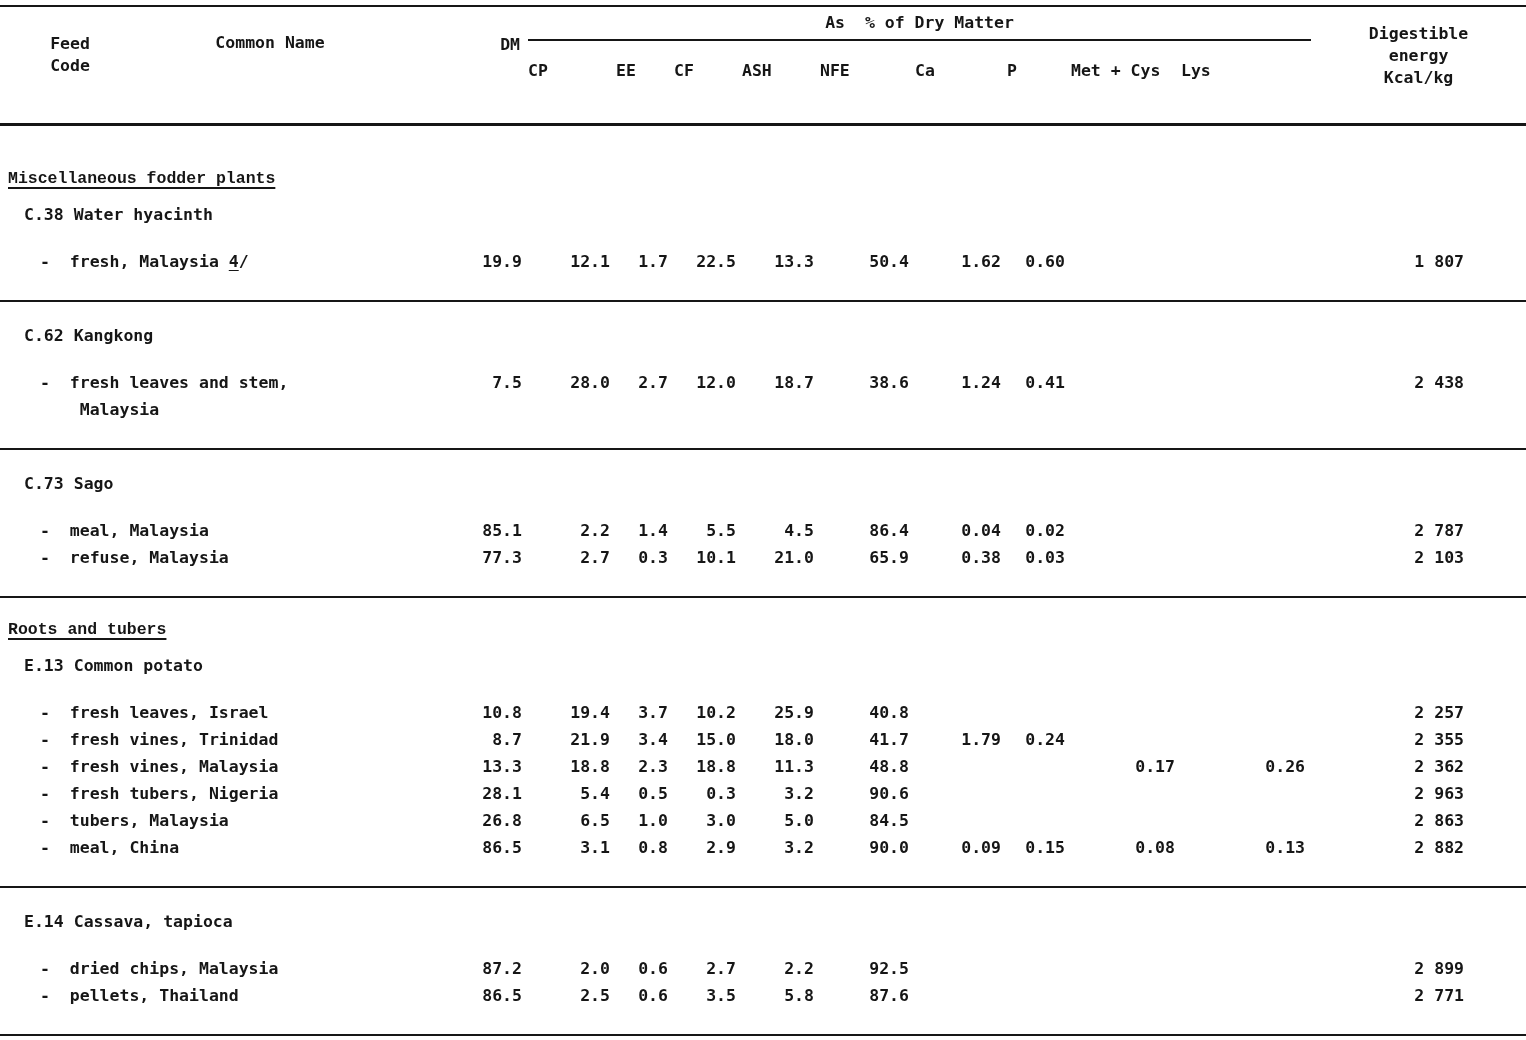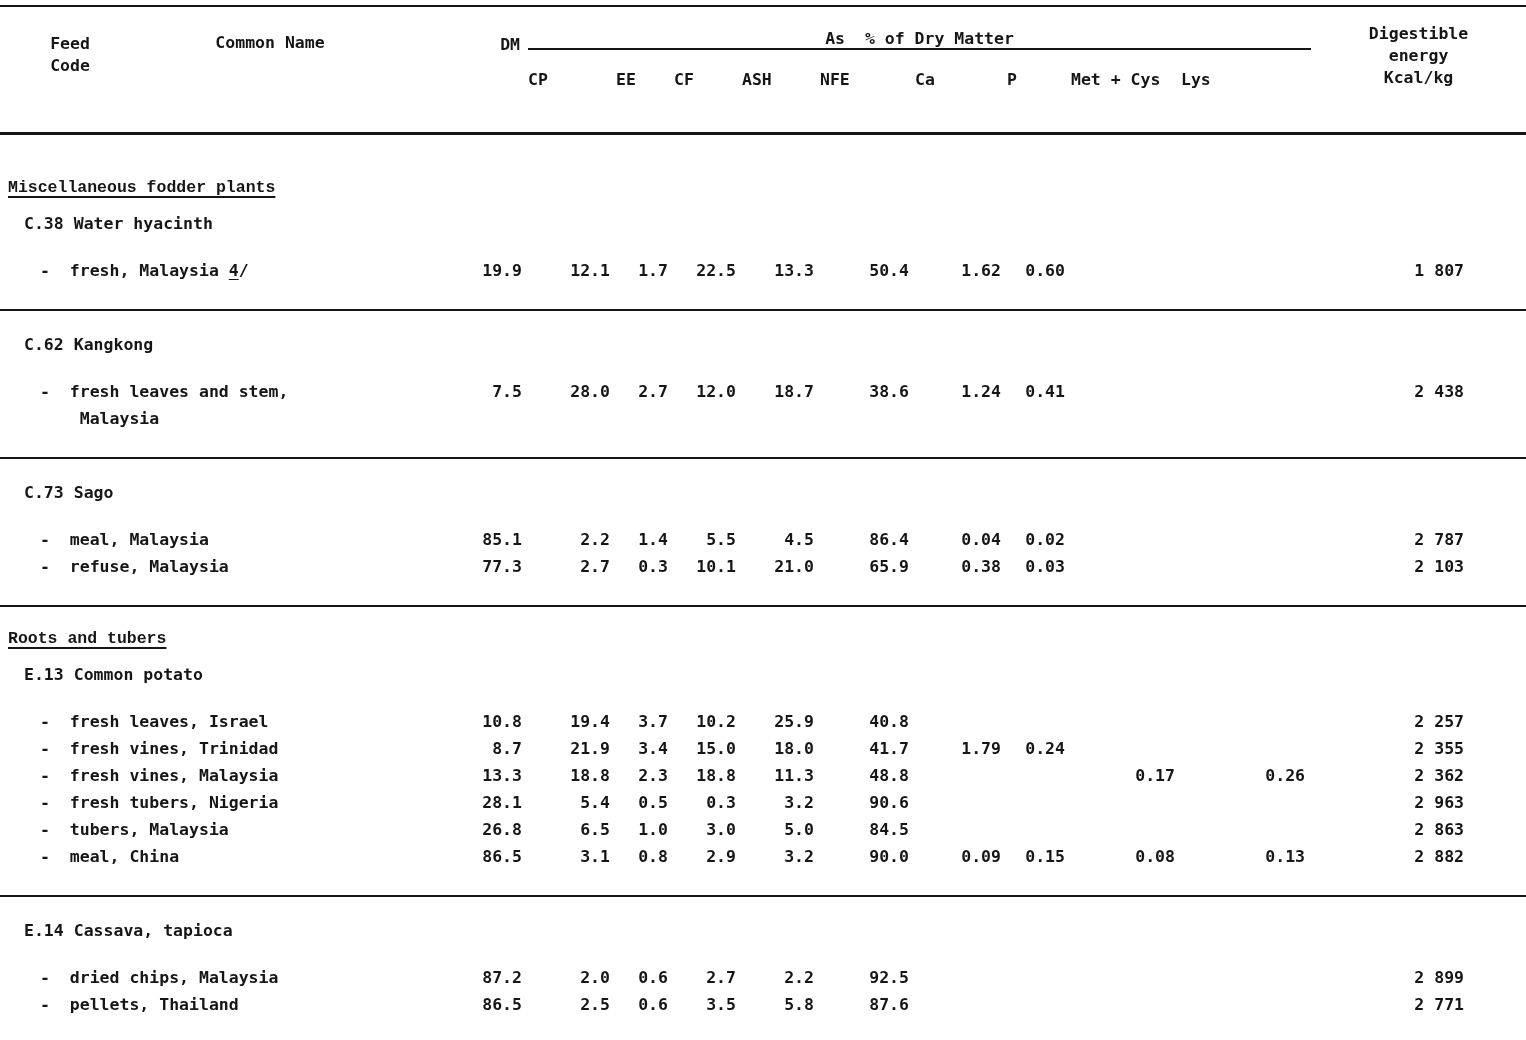--- a/index.html
+++ b/index.html
@@ -21,21 +21,21 @@
   th { font-weight: bold; }
 
   .name-head { vertical-align: top; height: 34px; }
   .name-head-flex { display: flex; padding-top: 26px; }
   .feed-code { width: 130px; padding-left: 10px; text-align: center; white-space: pre-line; line-height: 22px; }
   .common-name { flex: 1; text-align: center; padding-right: 60px; }
 
   .dm-head { vertical-align: top; padding-top: 28px; text-align: right; padding-right: 8px; margin-top: 35px; }
 
   .group-head {
-    height: 34px; vertical-align: top; padding-top: 22px;
+    height: 34px; vertical-align: top; padding-top: 6px;
     text-align: center; white-space: pre;
     border-bottom: 2px solid var(--ink, #161616);
   }
 
   .sub-cols th {
     height: 84px; vertical-align: top; padding-top: 20px;
     text-align: left; padding-right: 6px; white-space: pre;
   }
 
   .de-head {

